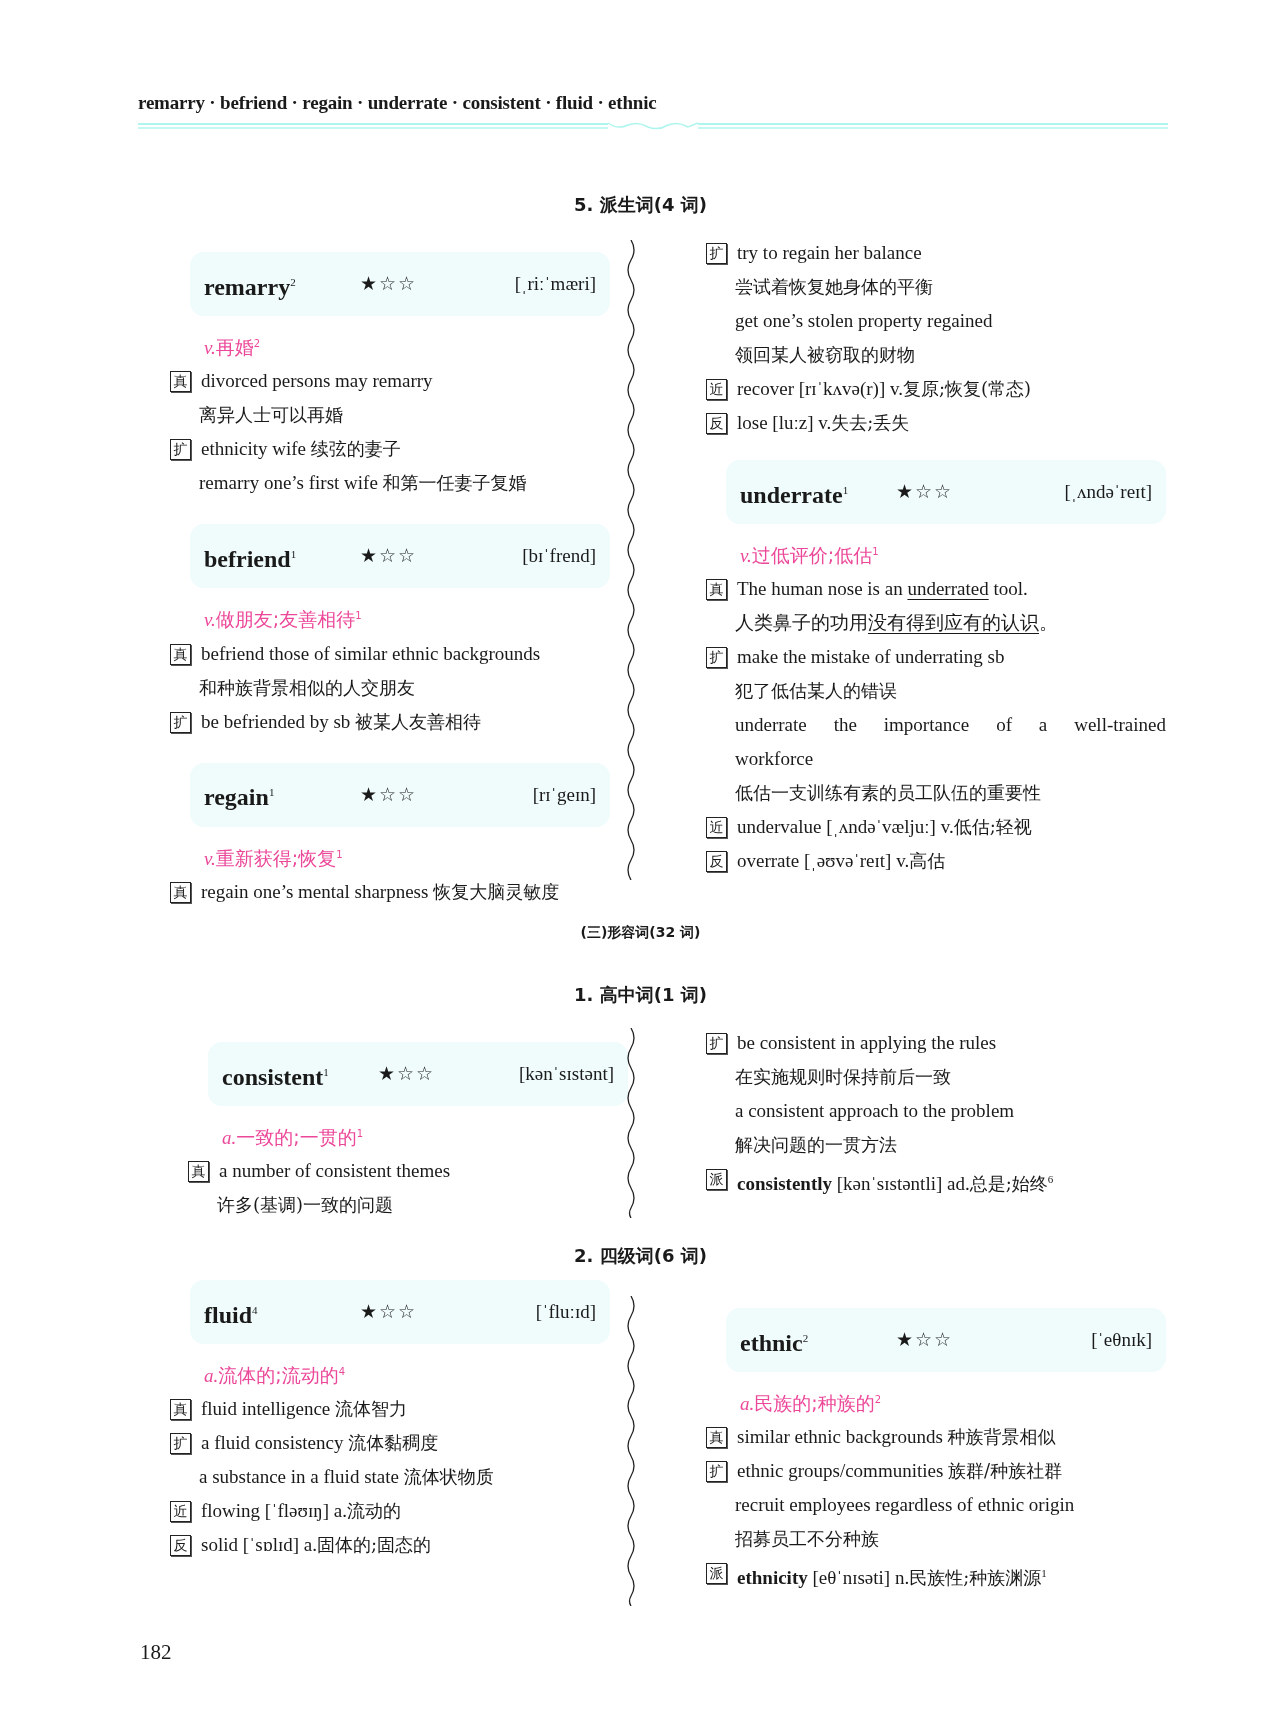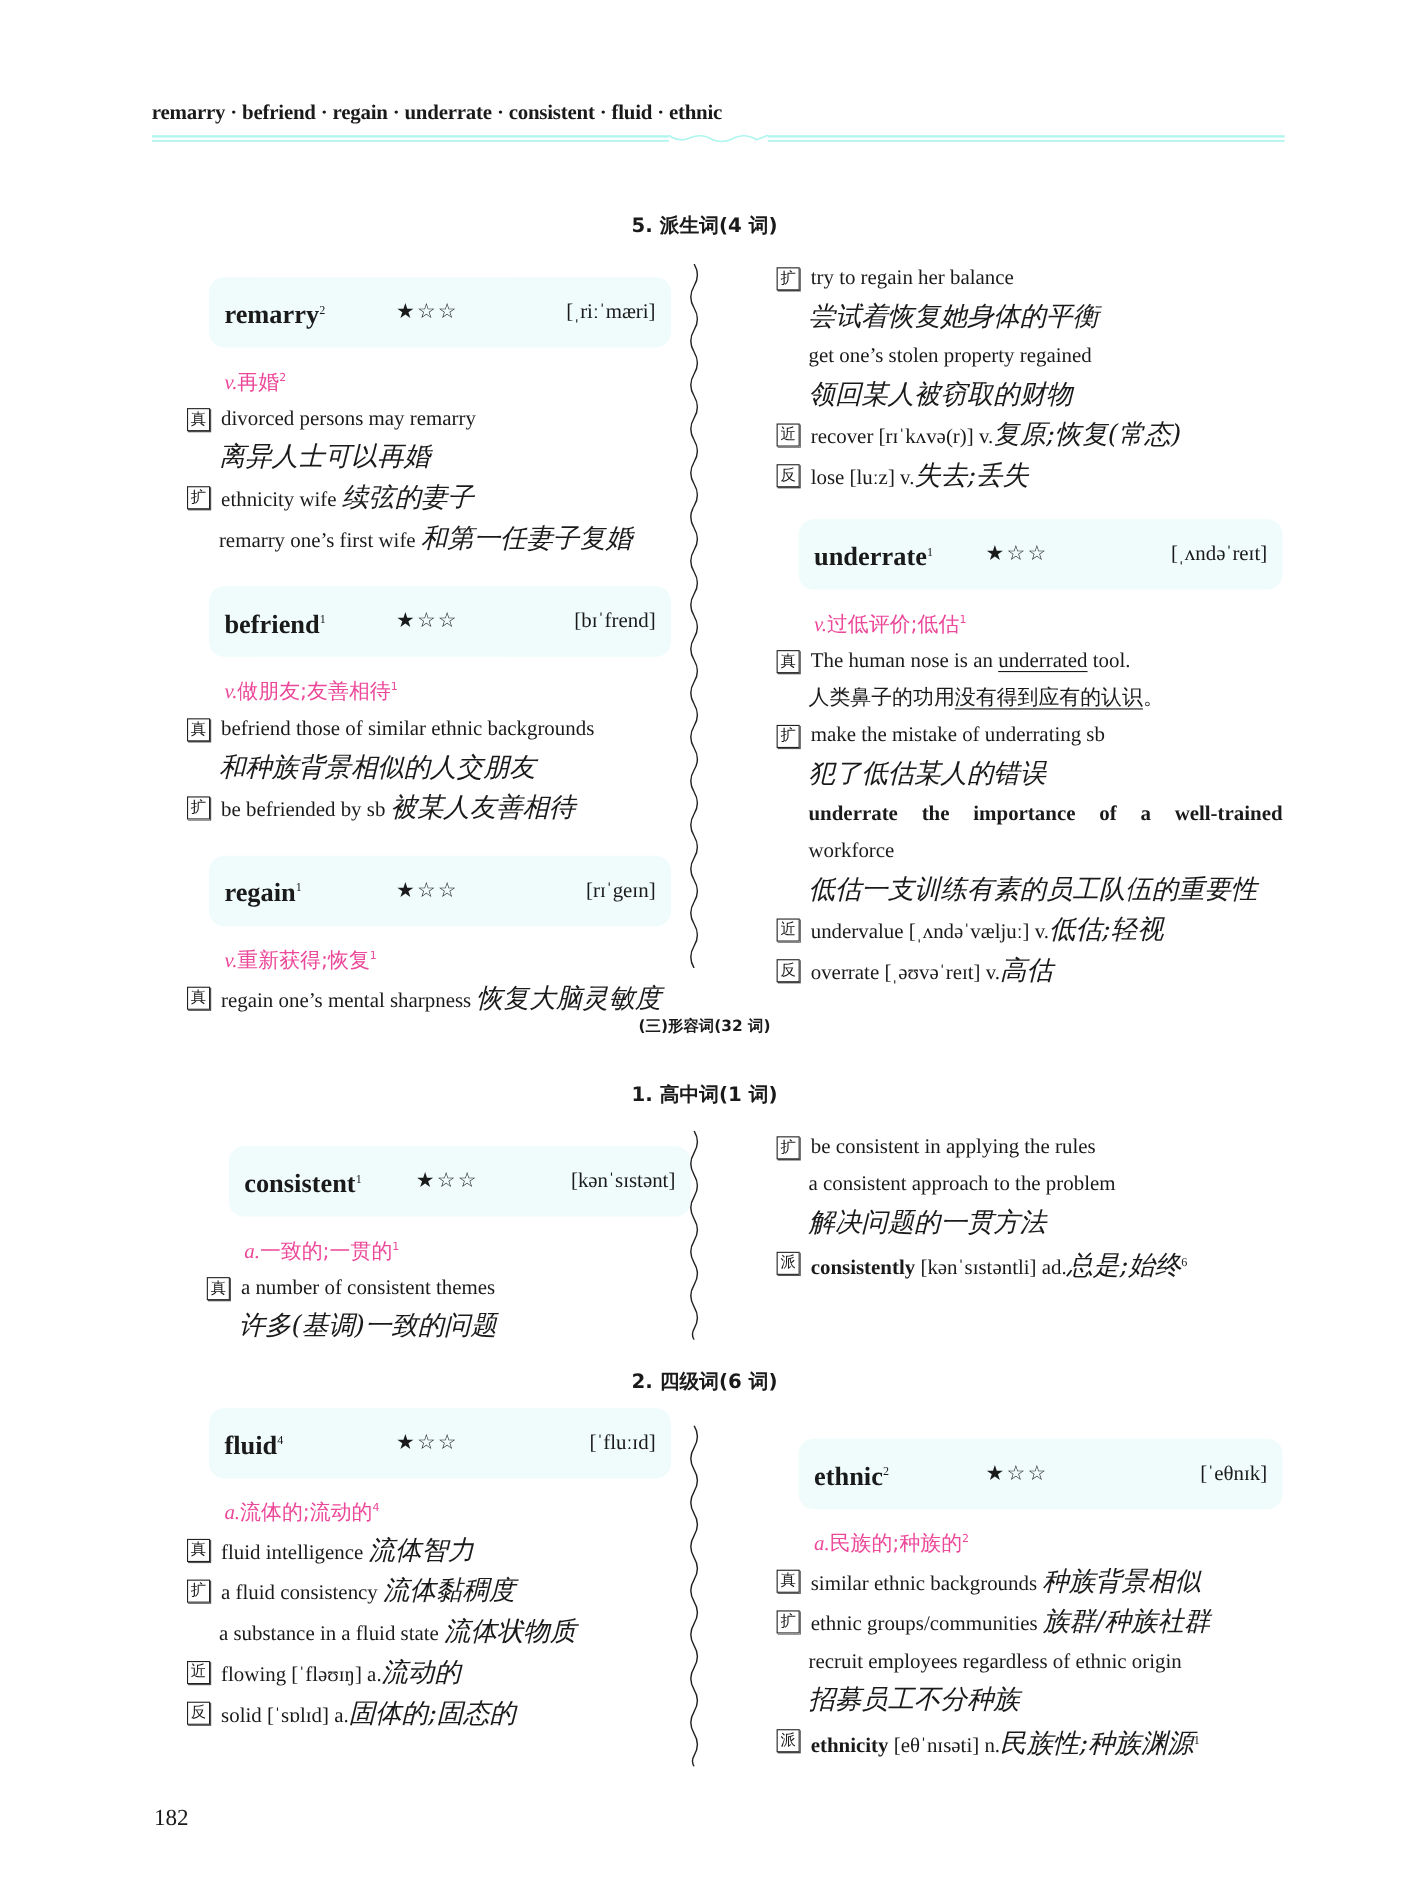--- a/index.html
+++ b/index.html
@@ -14,21 +14,21 @@
   .word sup { font-size:11px; font-weight:normal; vertical-align:super; }
   .stars { position:absolute; left:170px; font-size:19px; letter-spacing:2px; }
   .phon { position:absolute; right:14px; font-size:19px; }
   .meaning { color:#ec4899; font-family:"DejaVu Sans","Liberation Sans",sans-serif; font-size:19px; margin-left:34px; margin-top:12px; line-height:32px; }
   .meaning i { font-family:"Liberation Serif",serif; }
   .meaning sup { font-size:10px; }
   .line { display:flex; align-items:flex-start; min-height:34px; }
   .tag { display:inline-block; width:19px; height:19px; border:1px solid #222; font-family:"DejaVu Sans",sans-serif; font-size:14px; line-height:19px; text-align:center; margin-top:7px; margin-right:10px; flex:0 0 auto; box-shadow:1px 1px 0 #555; }
   .tag.blank { border:none; box-shadow:none; }
   .txt { flex:1; }
-  .txt .cn { font-family:"DejaVu Serif",serif; font-size:24px;font-style:italic; }
+  .txt .cn { font-family:"DejaVu Serif",serif; font-size:18px; }
   .gap { height:24px; }
   .divider { position:absolute; width:14px; }
   .page-no { position:absolute; left:140px; top:1640px; font-size:21px; }
   u { text-decoration:underline; text-underline-offset:4px; }
 </style>
 </head>
 <body>
 
 <div class="header">remarry · befriend · regain · underrate · consistent · fluid · ethnic</div>
 <svg class="header-rule" viewBox="0 0 1030 8" preserveAspectRatio="none">
@@ -149,21 +149,21 @@
   <div class="line">
       <span class="tag">扩</span>
       <span class="txt">make the mistake of underrating sb</span>
     </div>
   <div class="line">
       <span class="tag blank"></span>
       <span class="txt"><span class="cn">犯了低估某人的错误</span></span>
     </div>
   <div class="line">
       <span class="tag blank"></span>
-      <span class="txt" style="text-align:justify; text-align-last:justify;font-weight:bold;">underrate the importance of a well-trained</span>
+      <span class="txt" style="text-align:justify; text-align-last:justify;">underrate the importance of a well-trained</span>
     </div>
   <div class="line">
       <span class="tag blank"></span>
       <span class="txt">workforce</span>
     </div>
   <div class="line">
       <span class="tag blank"></span>
       <span class="txt"><span class="cn">低估一支训练有素的员工队伍的重要性</span></span>
     </div>
   <div class="line">
@@ -200,20 +200,24 @@
   <path d="M7 0 Q13 10 7 20 Q1 30 7 40 Q13 50 7 60 Q1 70 7 80 Q13 90 7 100 Q1 110 7 120 Q13 130 7 140 Q1 150 7 160 Q13 170 7 180 Q4 185 7 190" stroke="#222" fill="none" stroke-width="1.3"></path>
 </svg>
 
 <div class="col" style="left:706px; top:1026px; width:460px;">
   <div class="line">
       <span class="tag">扩</span>
       <span class="txt">be consistent in applying the rules</span>
     </div>
   <div class="line">
       <span class="tag blank"></span>
+      <span class="txt"><span class="cn">在实施规则时保持前后一致</span></span>
+    </div>
+  <div class="line">
+      <span class="tag blank"></span>
       <span class="txt">a consistent approach to the problem</span>
     </div>
   <div class="line">
       <span class="tag blank"></span>
       <span class="txt"><span class="cn">解决问题的一贯方法</span></span>
     </div>
   <div class="line">
       <span class="tag">派</span>
       <span class="txt"><b>consistently</b><span> [kənˈsɪstəntli] ad.</span><span class="cn">总是;始终</span><sup style="font-size:11px">6</sup></span>
     </div>

